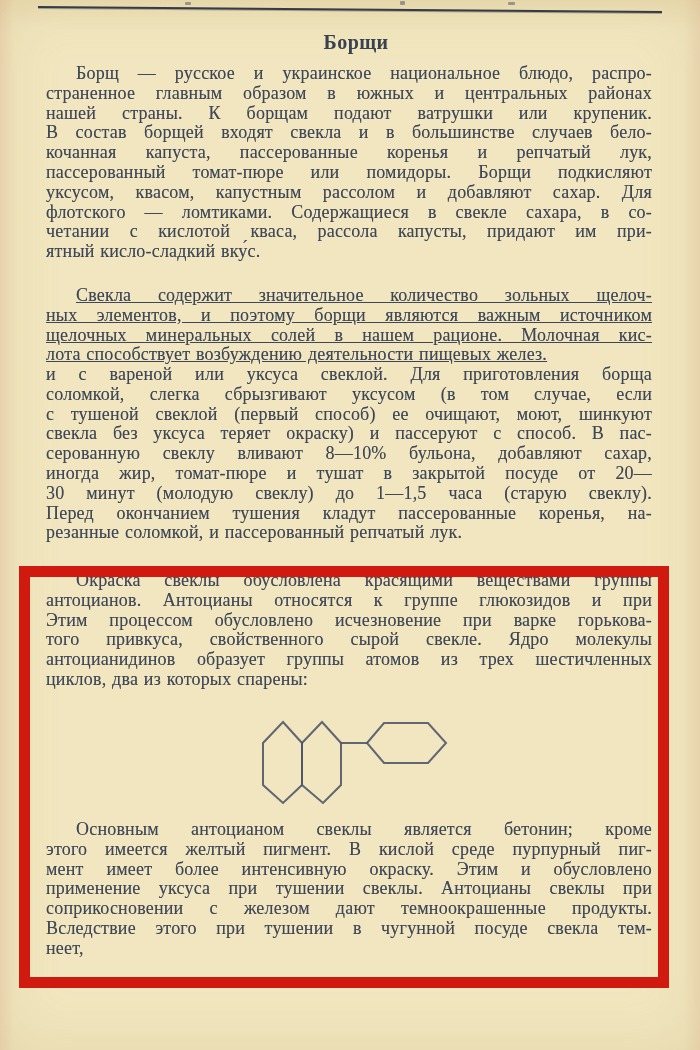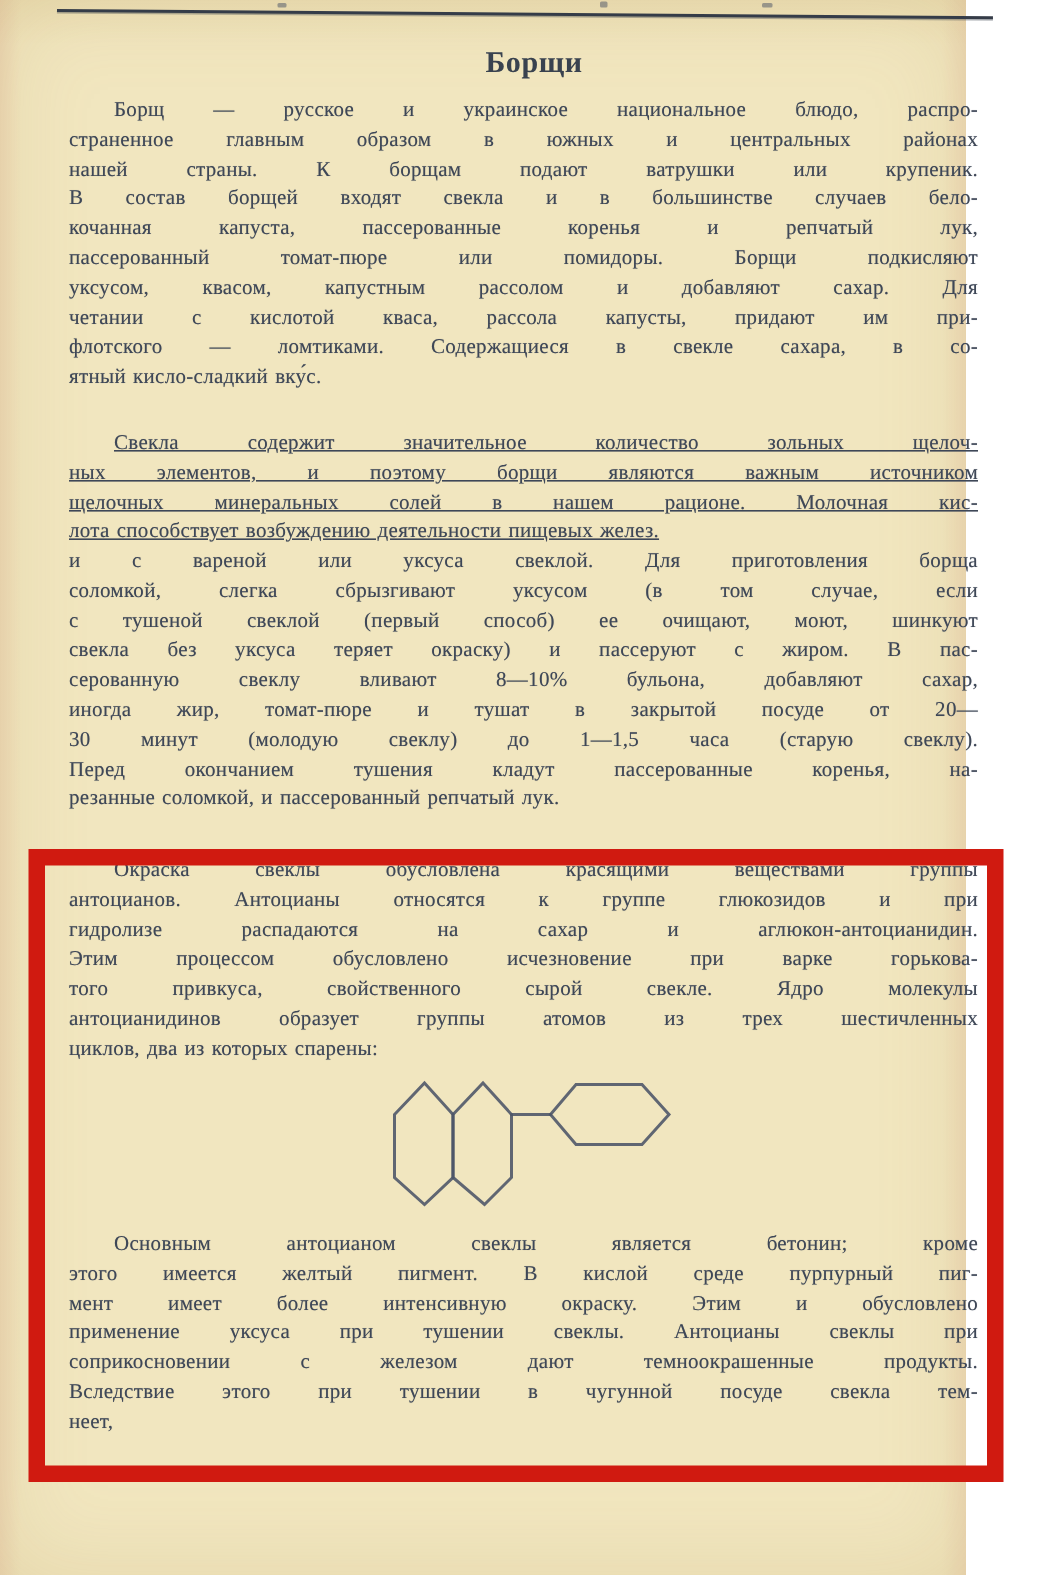--- a/index.html
+++ b/index.html
@@ -1,35 +1,35 @@
 <!DOCTYPE html>
 <html lang="ru"><head>
 <meta charset="utf-8">
 <style>
   html,body{margin:0;padding:0;}
   body{width:700px;height:1050px;overflow:hidden;
        font-family:"Liberation Serif","DejaVu Serif",serif;}
-  #page{position:relative;width:644px;height:1050px;
+  #page{position:relative;width:700px;height:1050px;
         background:
           linear-gradient(90deg, rgba(210,140,125,.16) 0px, rgba(210,140,125,0) 14px),
           linear-gradient(270deg, rgba(210,140,125,.14) 0px, rgba(210,140,125,0) 16px),
           linear-gradient(180deg, rgba(190,160,90,.10) 0px, rgba(190,160,90,0) 30px),
           #f1e6bf;
         box-shadow:inset 0 0 60px rgba(176,142,80,.18);}
   
   .top-rule{position:absolute;left:38px;top:6px;width:624px;height:2px;
             background:#353c48;transform:rotate(0.45deg);transform-origin:left top;
             box-shadow:0 1px 0 rgba(53,60,72,.35);}
   .speck{position:absolute;background:rgba(85,92,108,.55);border-radius:1px;}
   
   .page-title{position:absolute;left:46px;top:31px;width:606px;padding-left:14px;
               box-sizing:border-box;text-align:center;font-weight:bold;
               font-size:20px;color:#39424f;letter-spacing:.4px;}
   .para{position:absolute;left:46px;width:606px;color:#3e4757;
-        font-size:14px;line-height:19.8px;letter-spacing:.2px;word-spacing:1px;
+        font-size:18px;line-height:19.8px;letter-spacing:.2px;word-spacing:1px;
         text-shadow:0 0 .5px rgba(62,71,87,.45);}
   .line{text-align:justify;text-align-last:justify;text-justify:inter-word;
         height:19.8px;white-space:normal;}
   .line.last{text-align-last:left;}
   .line.indent{text-indent:30px;}
   .line b{font-weight:bold;color:#353e4c;}
   .para-0{top:64px;}  .para-1{top:286px;text-decoration:underline;} .para-2{top:365px;}
   .para-3{top:571px;} .para-4{top:820px;}
   
   .structure{position:absolute;left:240px;top:710px;width:220px;height:100px;}
@@ -54,45 +54,44 @@
 
   <div id="paragraphs">
       <div class="para para-0">
         <div class="line indent">Борщ — русское и украинское национальное блюдо, распро-</div>
         <div class="line">страненное главным образом в южных и центральных районах</div>
         <div class="line">нашей страны. К борщам подают ватрушки или крупеник.</div>
         <div class="line">В состав борщей входят свекла и в большинстве случаев бело-</div>
         <div class="line">кочанная капуста, пассерованные коренья и репчатый лук,</div>
         <div class="line">пассерованный томат-пюре или помидоры. Борщи подкисляют</div>
         <div class="line">уксусом, квасом, капустным рассолом и добавляют сахар. Для</div>
+        <div class="line">флотского — ломтиками. Содержащиеся в свекле сахара, в со-</div>
         <div class="line">четании с кислотой кваса, рассола капусты, придают им при-</div>
-        <div class="line">флотского — ломтиками. Содержащиеся в свекле сахара, в со-</div>
         <div class="line last">ятный кисло-сладкий вку́с.</div>
       </div>
       <div class="para para-1">
         <div class="line indent">Свекла содержит значительное количество зольных щелоч-</div>
         <div class="line">ных элементов, и поэтому борщи являются важным источником</div>
         <div class="line">щелочных минеральных солей в нашем рационе. Молочная кис-</div>
         <div class="line last">лота способствует возбуждению деятельности пищевых желез.</div>
       </div>
       <div class="para para-2">
         <div class="line">и с вареной или уксуса свеклой. Для приготовления борща</div>
         <div class="line">соломкой, слегка сбрызгивают уксусом (в том случае, если</div>
         <div class="line">с тушеной свеклой (первый способ) ее очищают, моют, шинкуют</div>
-        <div class="line">свекла без уксуса теряет окраску) и пассеруют с жиром. В пас-</div>
+        <div class="line">свекла без уксуса теряет окраску) и пассеруют с способ. В пас-</div>
         <div class="line">серованную свеклу вливают 8—10% бульона, добавляют сахар,</div>
         <div class="line">иногда жир, томат-пюре и тушат в закрытой посуде от 20—</div>
         <div class="line">30 минут (молодую свеклу) до 1—1,5 часа (старую свеклу).</div>
         <div class="line">Перед окончанием тушения кладут пассерованные коренья, на-</div>
         <div class="line last">резанные соломкой, и пассерованный репчатый лук.</div>
       </div>
       <div class="para para-3">
         <div class="line indent">Окраска свеклы обусловлена красящими веществами группы</div>
         <div class="line">антоцианов. Антоцианы относятся к группе глюкозидов и при</div>
-        <div class="line">гидролизе распадаются на сахар и аглюкон-антоцианидин.</div>
         <div class="line">Этим процессом обусловлено исчезновение при варке горькова-</div>
         <div class="line">того привкуса, свойственного сырой свекле. Ядро молекулы</div>
         <div class="line">антоцианидинов образует группы атомов из трех шестичленных</div>
         <div class="line last">циклов, два из которых спарены:</div>
       </div>
       <div class="para para-4">
         <div class="line indent">Основным антоцианом свеклы является бетонин; кроме</div>
         <div class="line">этого имеется желтый пигмент. В кислой среде пурпурный пиг-</div>
         <div class="line">мент имеет более интенсивную окраску. Этим и обусловлено</div>
         <div class="line">применение уксуса при тушении свеклы. Антоцианы свеклы при</div>

